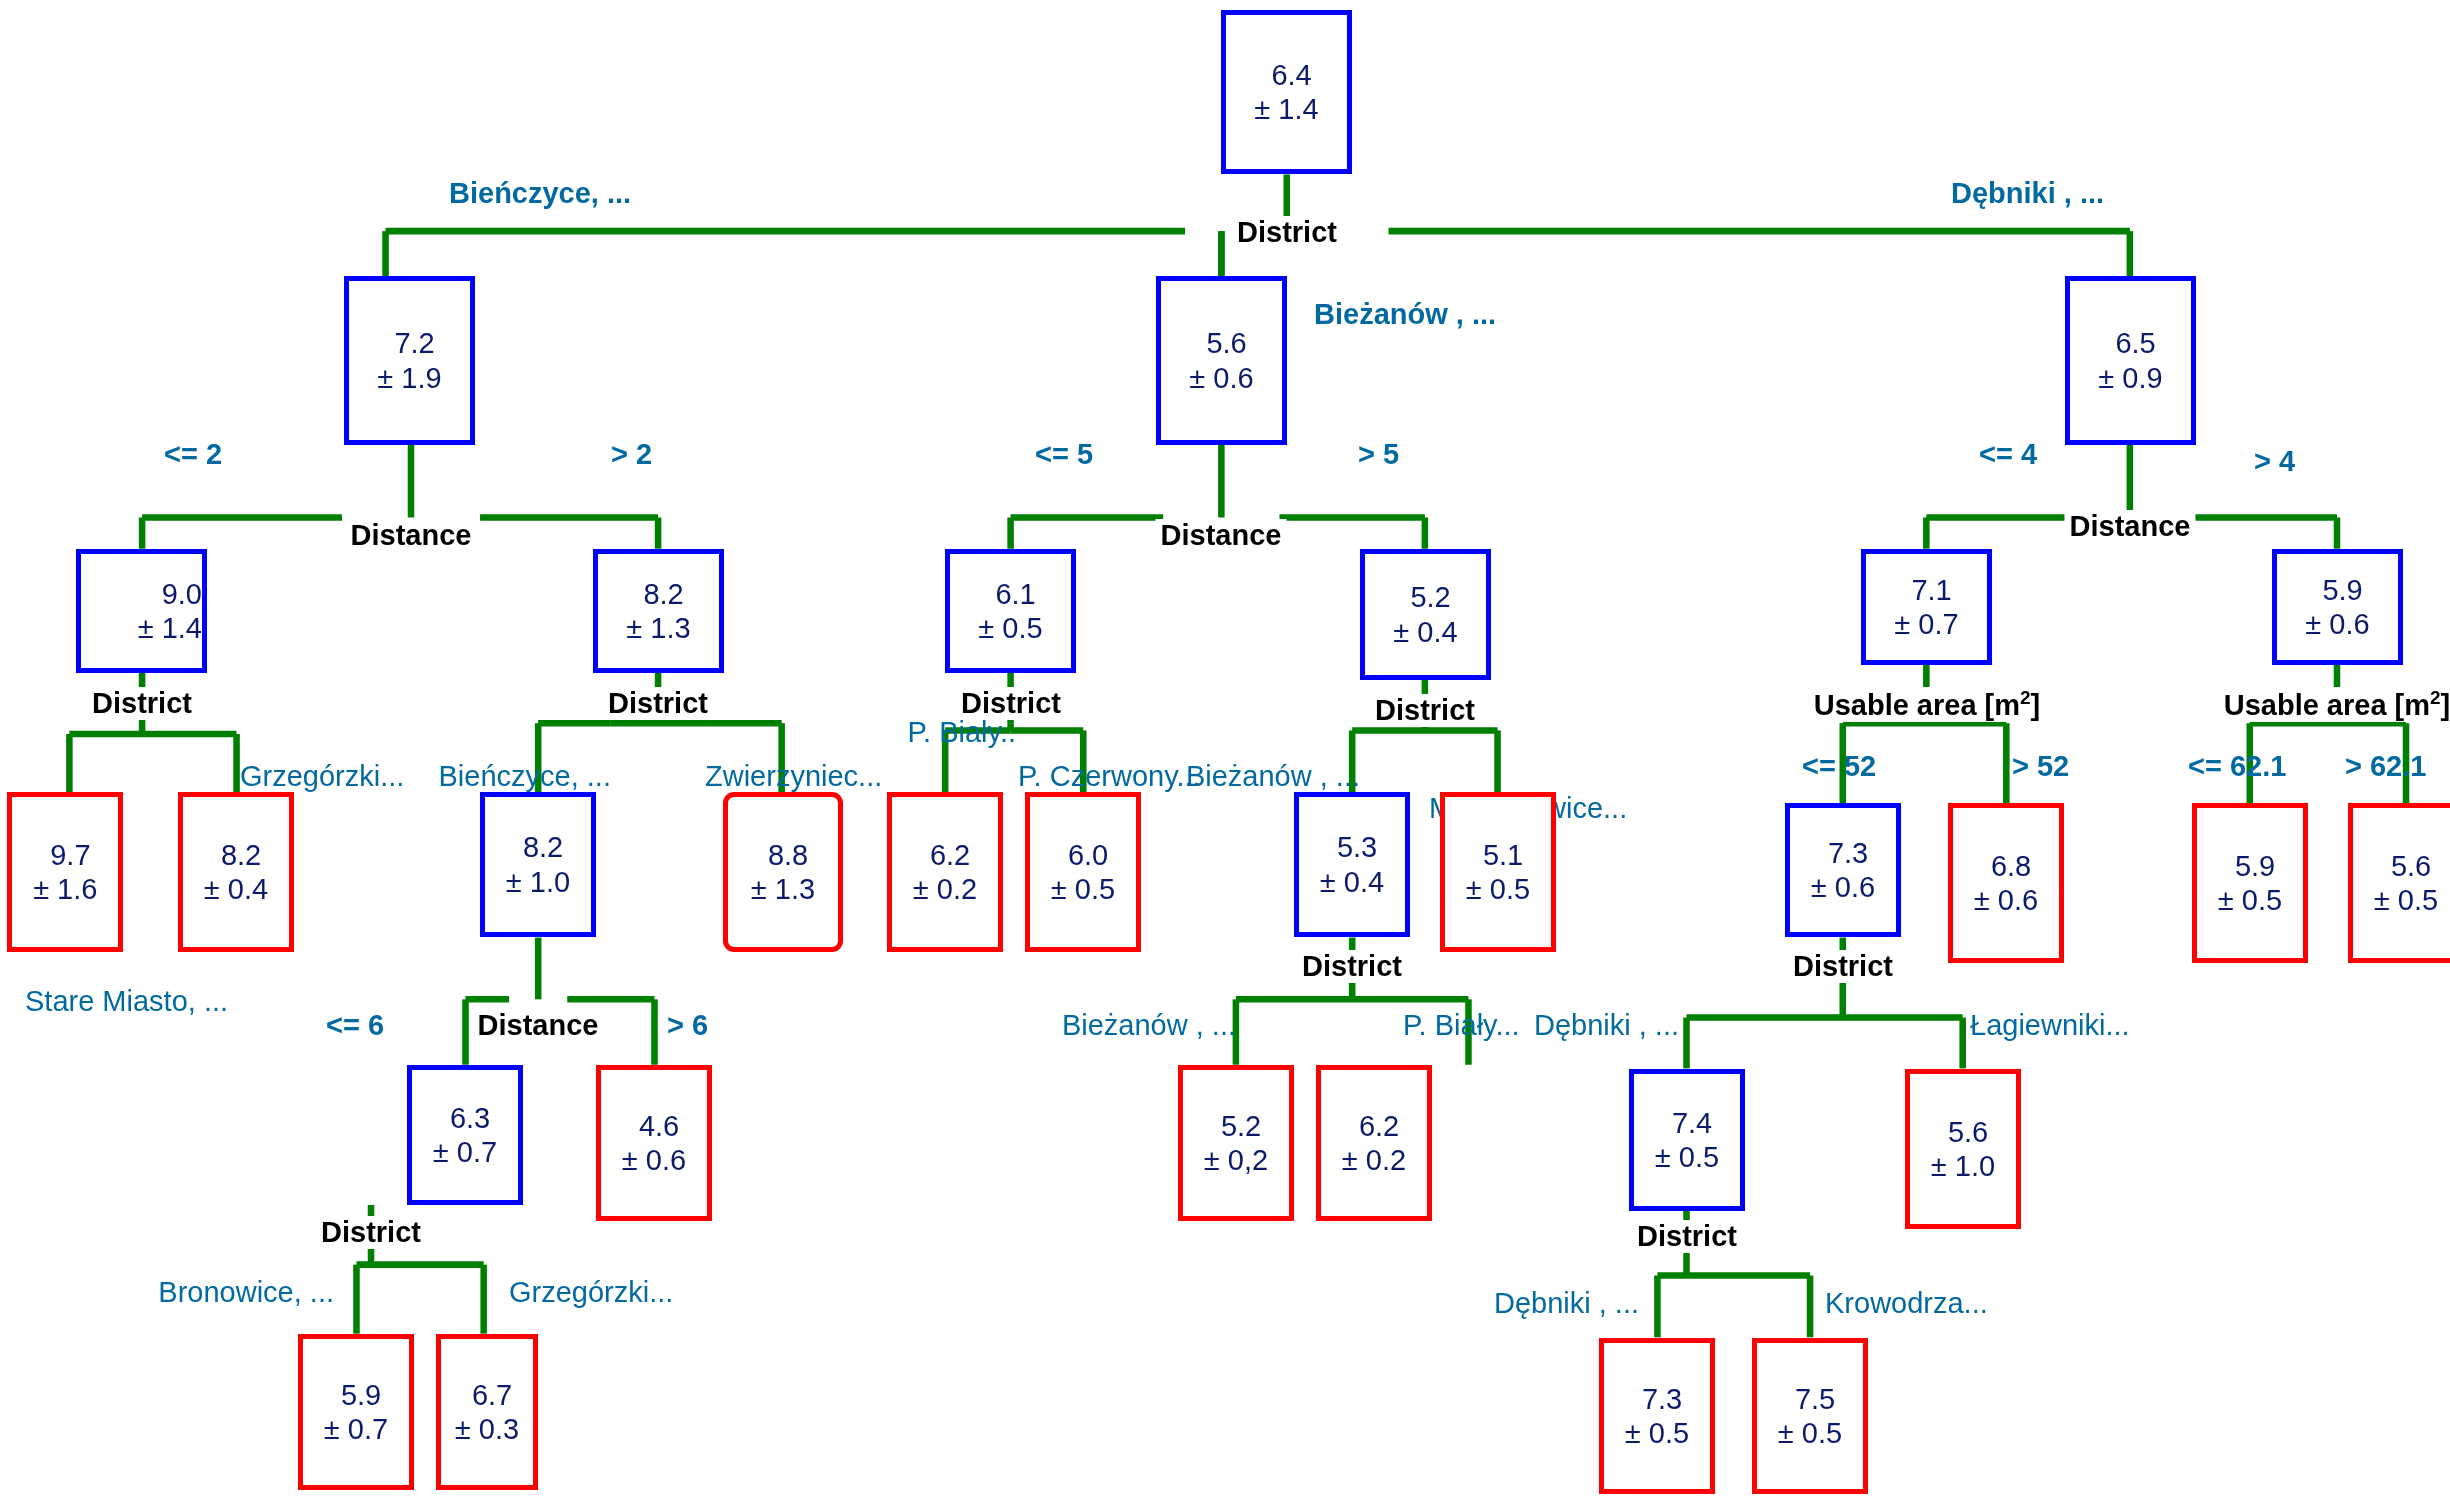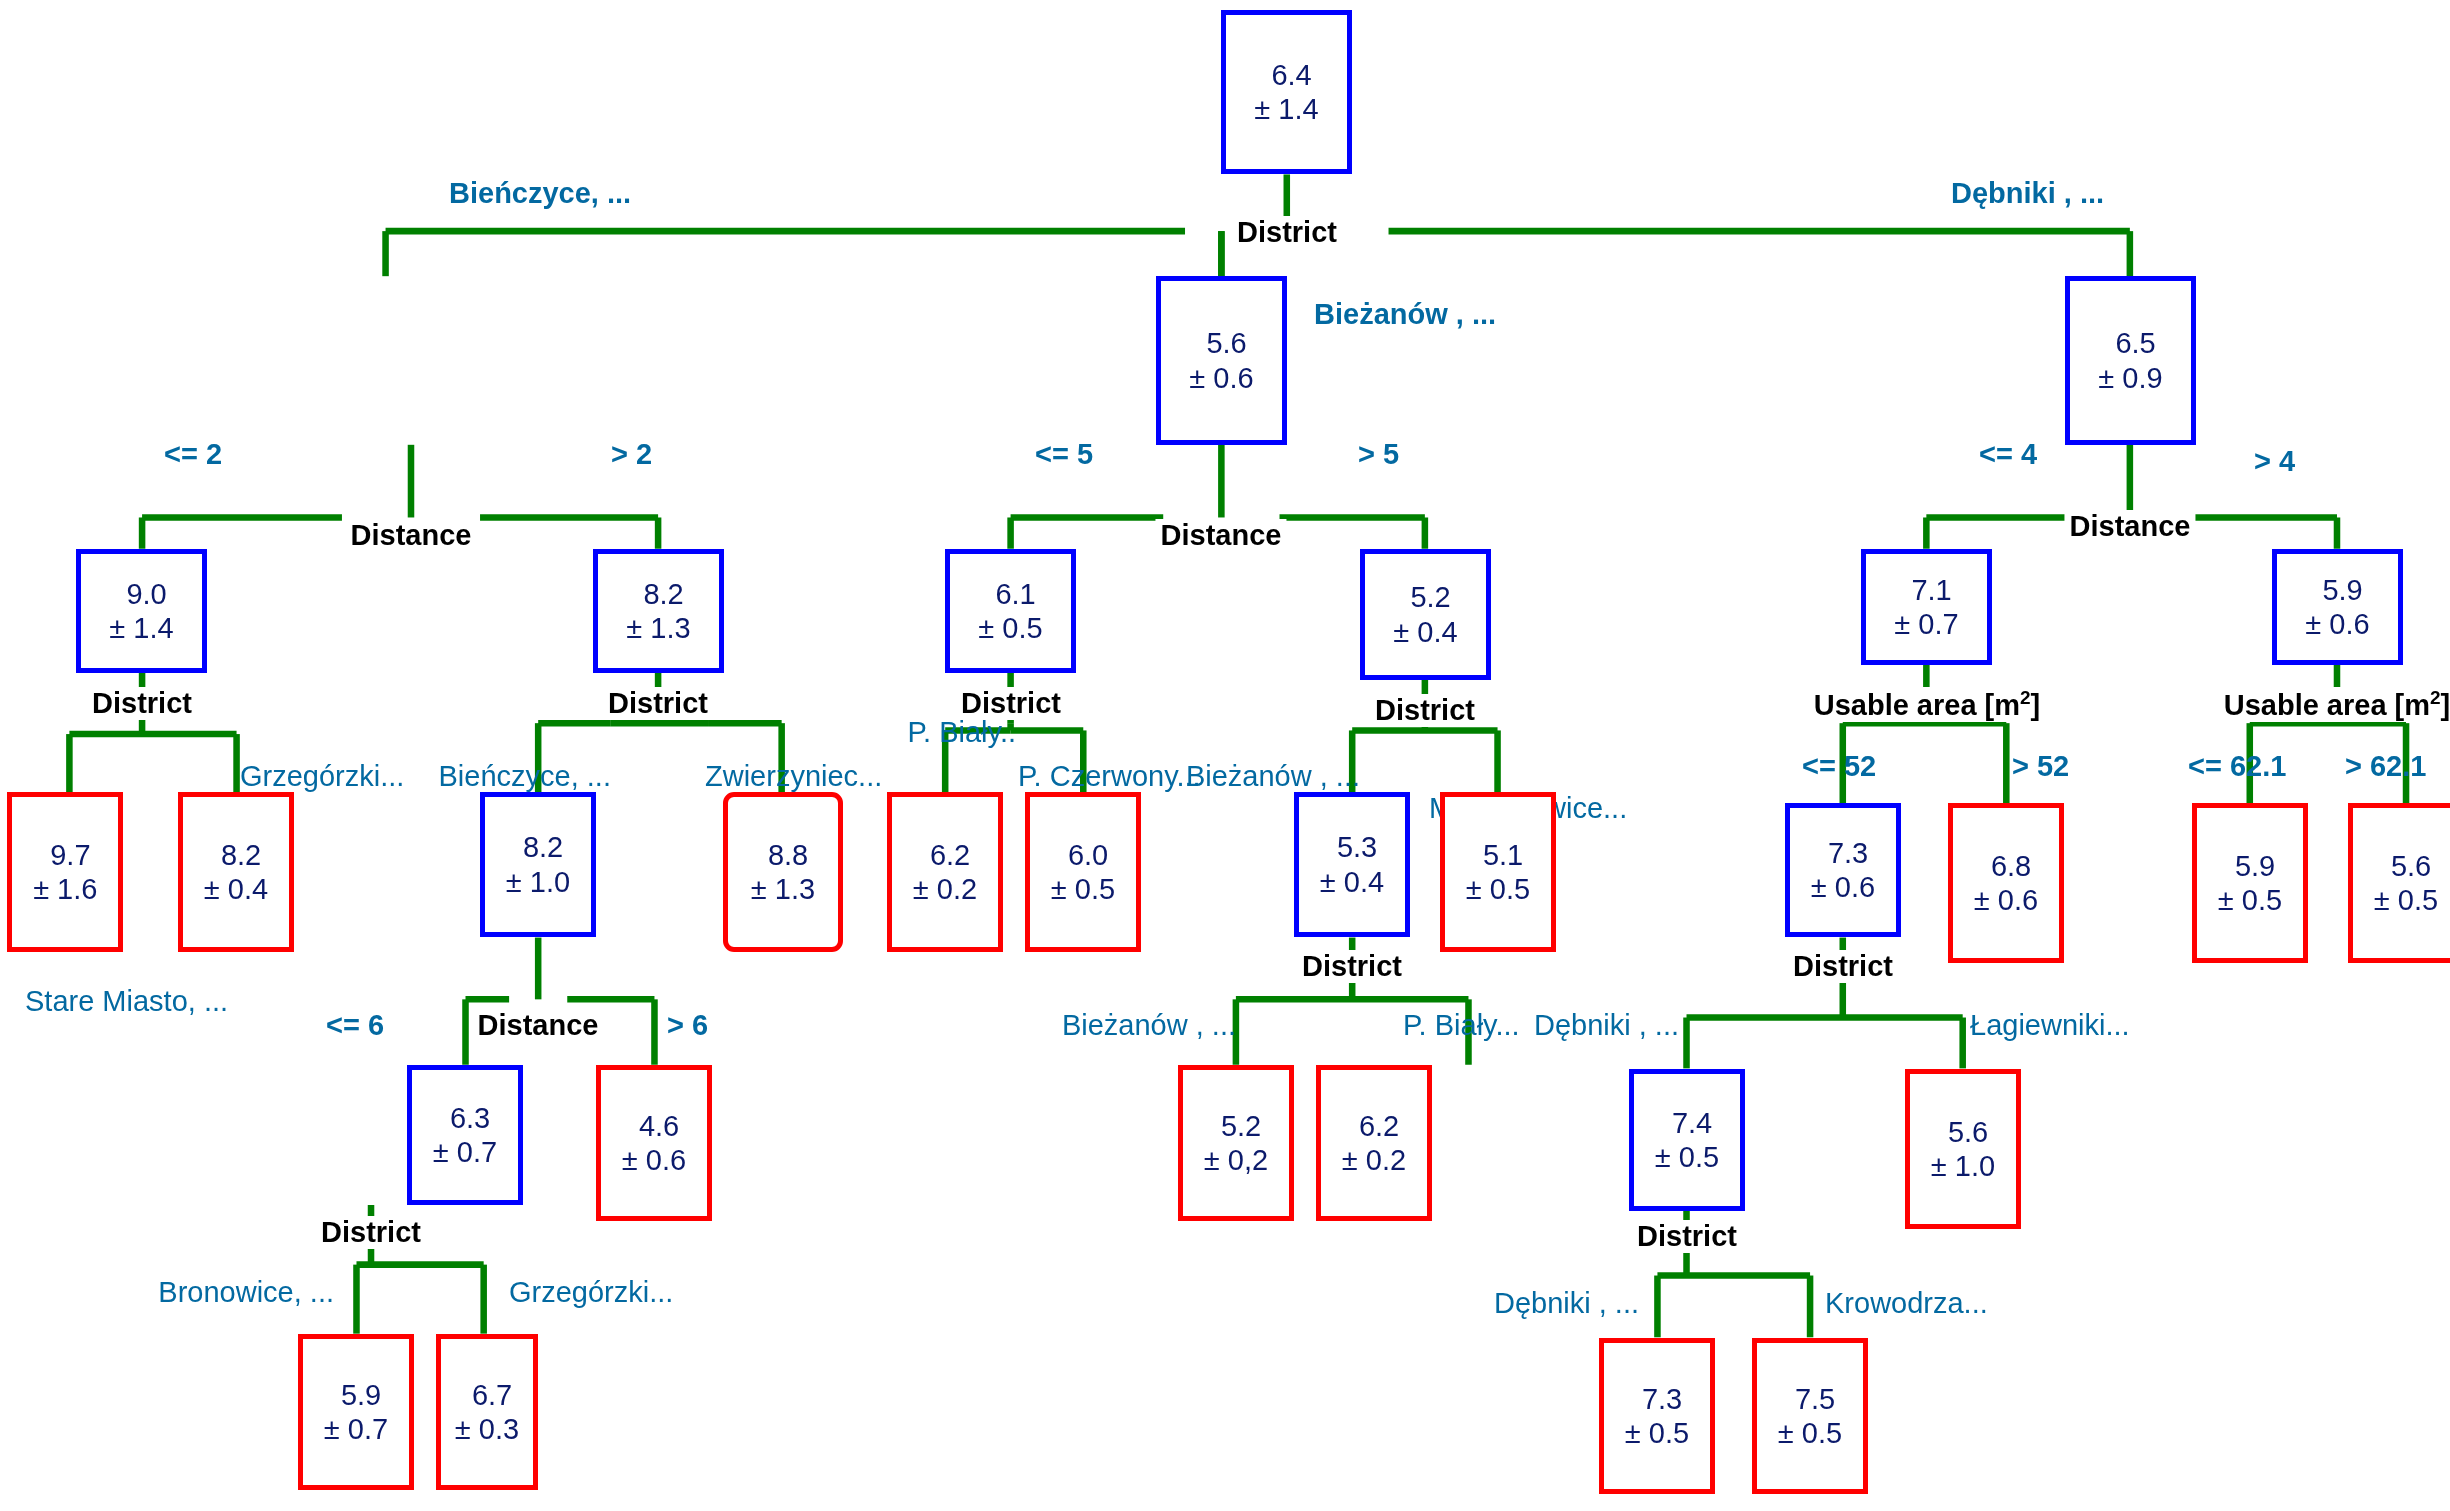--- a/index.html
+++ b/index.html
@@ -151,41 +151,45 @@
 
   <div class="node internal" style="left:1221px;top:10.2px;width:131px;height:164px;">
     <span class="nv">6.4</span>
     <span class="ne">± 1.4</span>
   </div>
   <div class="splitlabel" style="left:1287px;top:216px;">District</div>
   <div class="edgelabel bold" style="left:449px;top:177px;">Bieńczyce, ...</div>
   <div class="edgelabel bold" style="left:1314px;top:298px;">Bieżanów , ...</div>
   <div class="edgelabel bold" style="left:1951px;top:177px;">Dębniki , ...</div>
 
+  <div class="node internal" style="left:344px;top:276px;width:131px;height:169px;">
+    <span class="nv">7.2</span>
+    <span class="ne">± 1.9</span>
+  </div>
   <div class="node internal" style="left:1156px;top:276px;width:131px;height:169px;">
     <span class="nv">5.6</span>
     <span class="ne">± 0.6</span>
   </div>
   <div class="node internal" style="left:2065px;top:276px;width:131px;height:169px;">
     <span class="nv">6.5</span>
     <span class="ne">± 0.9</span>
   </div>
 
   <div class="splitlabel" style="left:411px;top:519px;">Distance</div>
   <div class="splitlabel" style="left:1221px;top:519px;">Distance</div>
   <div class="splitlabel" style="left:2130px;top:510px;">Distance</div>
 
   <div class="edgelabel bold" style="left:164px;top:438px;">&lt;= 2</div>
   <div class="edgelabel bold" style="left:611px;top:438px;">&gt; 2</div>
   <div class="edgelabel bold" style="left:1035px;top:438px;">&lt;= 5</div>
   <div class="edgelabel bold" style="left:1358px;top:438px;">&gt; 5</div>
   <div class="edgelabel bold" style="left:1979px;top:438px;">&lt;= 4</div>
   <div class="edgelabel bold" style="left:2254px;top:445px;">&gt; 4</div>
 
-  <div class="node internal" style="left:76px;top:549px;width:131px;height:124px;">
+  <div class="node internal" style="left:76px;top:549px;width:131px;height:124px;align-items:flex-end;">
     <span class="nv">9.0</span>
     <span class="ne">± 1.4</span>
   </div>
   <div class="node internal" style="left:593px;top:549px;width:131px;height:124px;">
     <span class="nv">8.2</span>
     <span class="ne">± 1.3</span>
   </div>
   <div class="node internal" style="left:945px;top:549px;width:131px;height:124px;">
     <span class="nv">6.1</span>
     <span class="ne">± 0.5</span>

